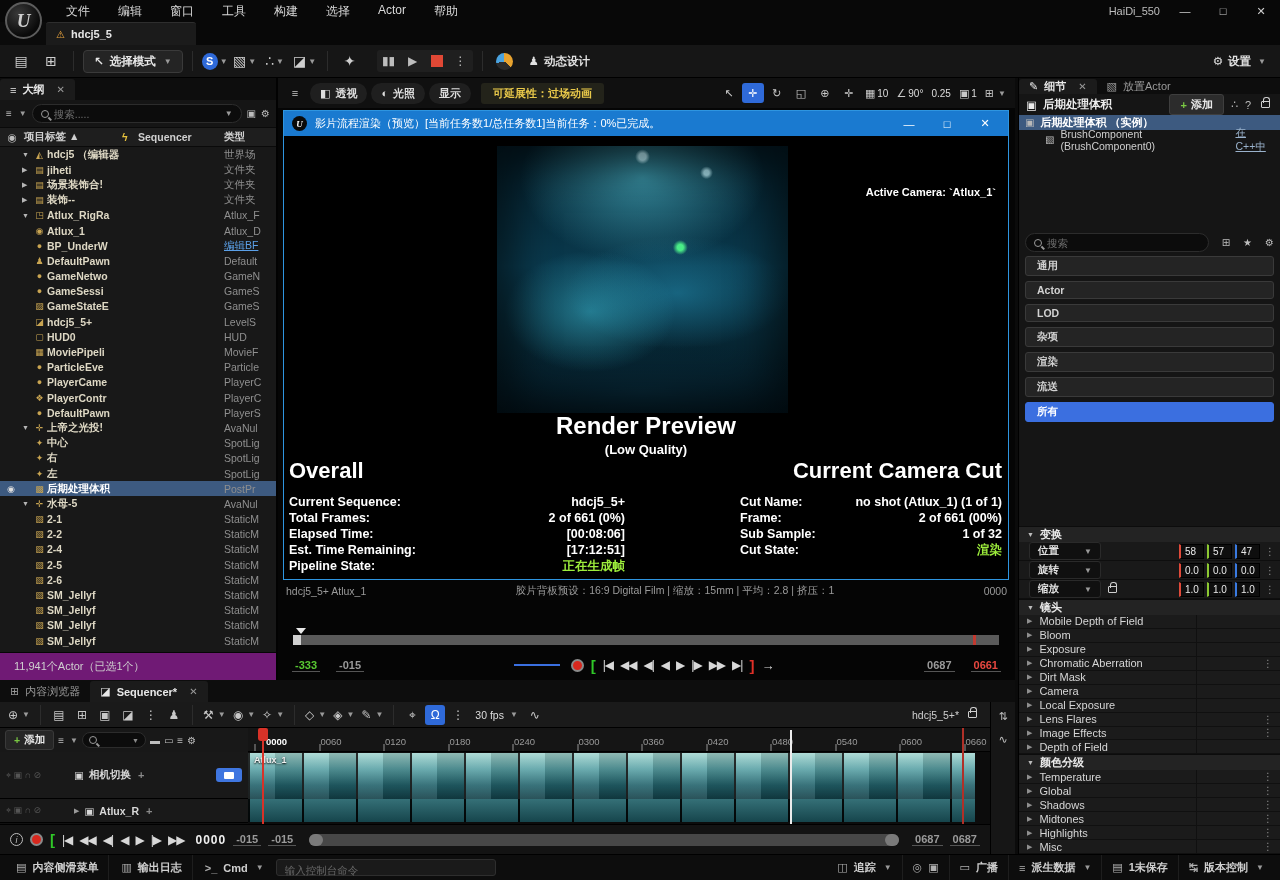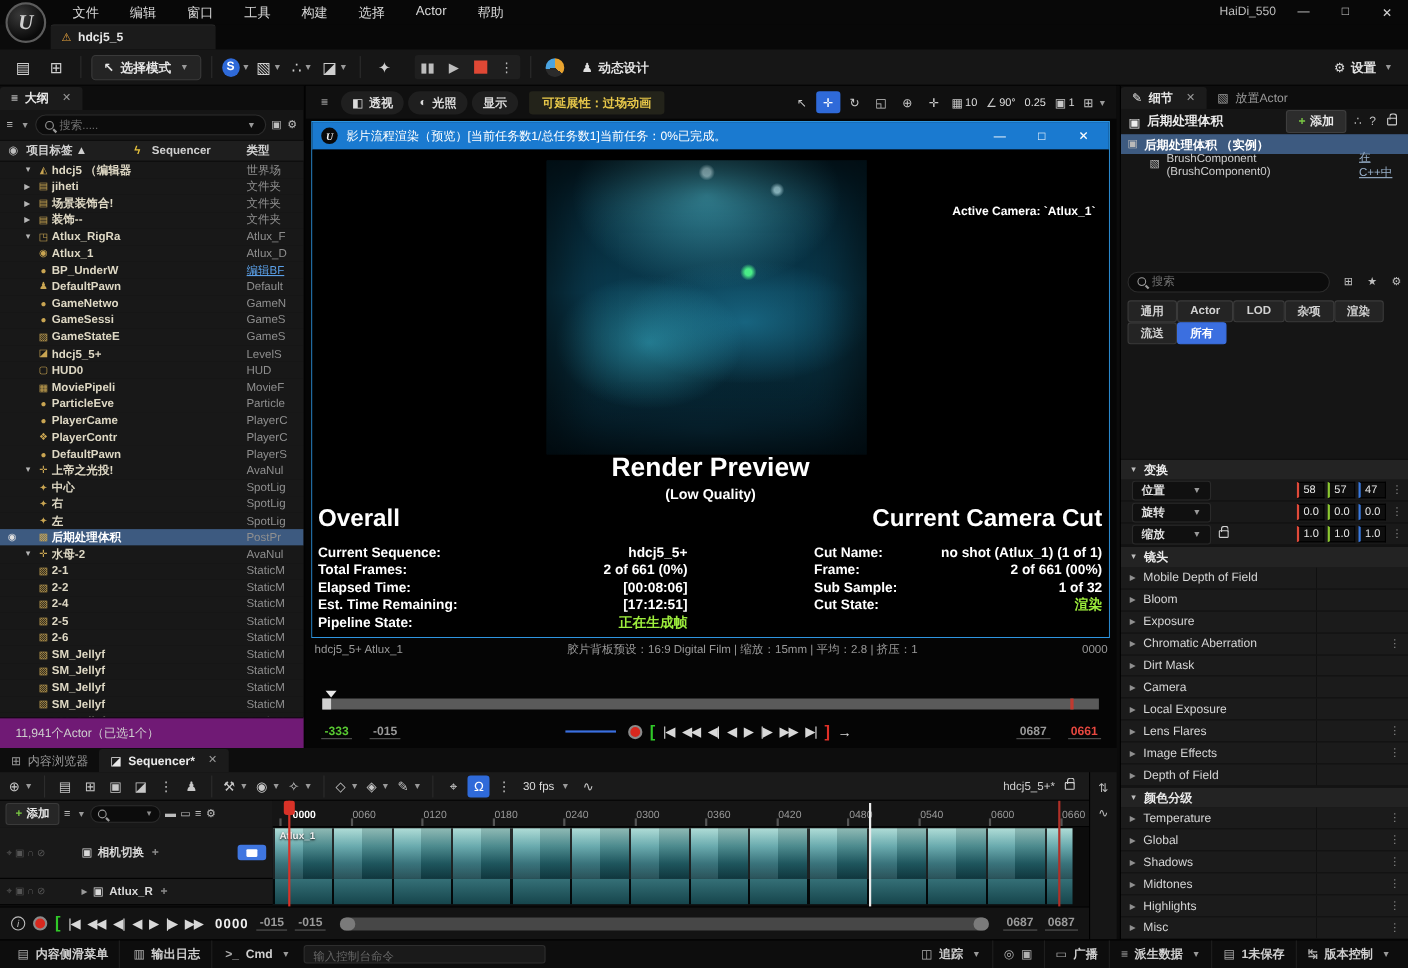--- a/index.html
+++ b/index.html
@@ -129,21 +129,21 @@
   .det-title { font-size:11.5px; font-weight:bold; color:#ececec; flex:1; display:flex; gap:6px; align-items:center; }
   .add-btn { display:flex; align-items:center; gap:4px; background:#2c2c2c; border:1px solid #3e3e3e; border-radius:3px; padding:2px 10px; font-size:11px; font-weight:bold; color:#e8e8e8; }
   .plus { color:#7ac943; font-weight:bold; }
   .hicon { color:#bdbdbd; font-size:11px; }
   .comp-row { height:19px; display:flex; align-items:center; gap:6px; padding:0 6px; font-size:11px; }
   .comp-row.sel { background:#3d5a80; color:#fff; font-weight:bold; }
   .comp-row .ci { color:#b9b9b9; font-size:10px; }
   .comp-link { color:#9ab2cc; text-decoration:underline; font-size:10.5px; }
   .det-gap { flex:none; }
   .det-search-row { height:26px; display:flex; align-items:center; gap:13px; padding:0 6px; }
-  .chips { display:flex; flex-wrap:wrap; padding:4px 6px 8px; }
+  .chips { display:flex; flex-wrap:wrap; gap:5px; padding:4px 6px 8px;flex-direction:column; }
   .chip { background:#242424; border:1px solid #3a3a3a; border-radius:3px; padding:2px 11px; font-size:10.5px; font-weight:bold; color:#d2d2d2; }
   .chip.on { background:#3b6fe0; border-color:#3b6fe0; color:#fff; }
   .sechead { height:20px; background:#232323; border-top:1px solid #0c0c0c; display:flex; align-items:center; gap:6px; padding:0 8px; font-size:11px; font-weight:bold; color:#eaeaea; }
   .sechead .tri { font-size:7px; color:#bdbdbd; }
   .trow { height:20.5px; display:flex; align-items:center; gap:4px; padding:0 4px 0 10px; background:#191919; border-bottom:1px solid #0e0e0e; }
   .tname { display:flex; align-items:center; gap:10px; background:#101010; border:1px solid #2a2a2a; border-radius:3px; padding:1px 8px; font-size:10.5px; font-weight:bold; color:#e0e0e0; width:72px; justify-content:space-between; }
   .tvals { margin-left:auto; display:flex; gap:3px; align-items:center; }
   .vbox { min-width:25px; background:#0e0e0e; border:1px solid #000; padding:1px 3px 1px 4px; font-size:10px; color:#e8e8e8; }
   .vbox.r { border-left:2px solid #e04a3a; } .vbox.g { border-left:2px solid #8cc832; } .vbox.b { border-left:2px solid #3a7ae0; }
   .kebab { color:#8a8a8a; font-size:10px; width:12px; text-align:center; }
@@ -558,21 +558,21 @@
           <span class="olabel">后期处理体积</span>
           <span class="otype">PostPr</span>
         </div>
         <style>.orow.sel .olabel{color:#fff}</style>
 
         <div class="orow">
           <span class="eye"></span>
           <span class="ind"></span>
           <span class="arr">▼</span>
           <span class="oi">✛</span>
-          <span class="olabel">水母-2</span>
+          <span class="olabel">水母-5</span>
           <span class="otype">AvaNul</span>
         </div>
         <style>.orow.sel .olabel{color:#fff}</style>
 
         <div class="orow">
           <span class="eye"></span>
           <span class="ind"></span>
           <span class="arr"></span>
           <span class="oi">▧</span>
           <span class="olabel">2-1</span>

